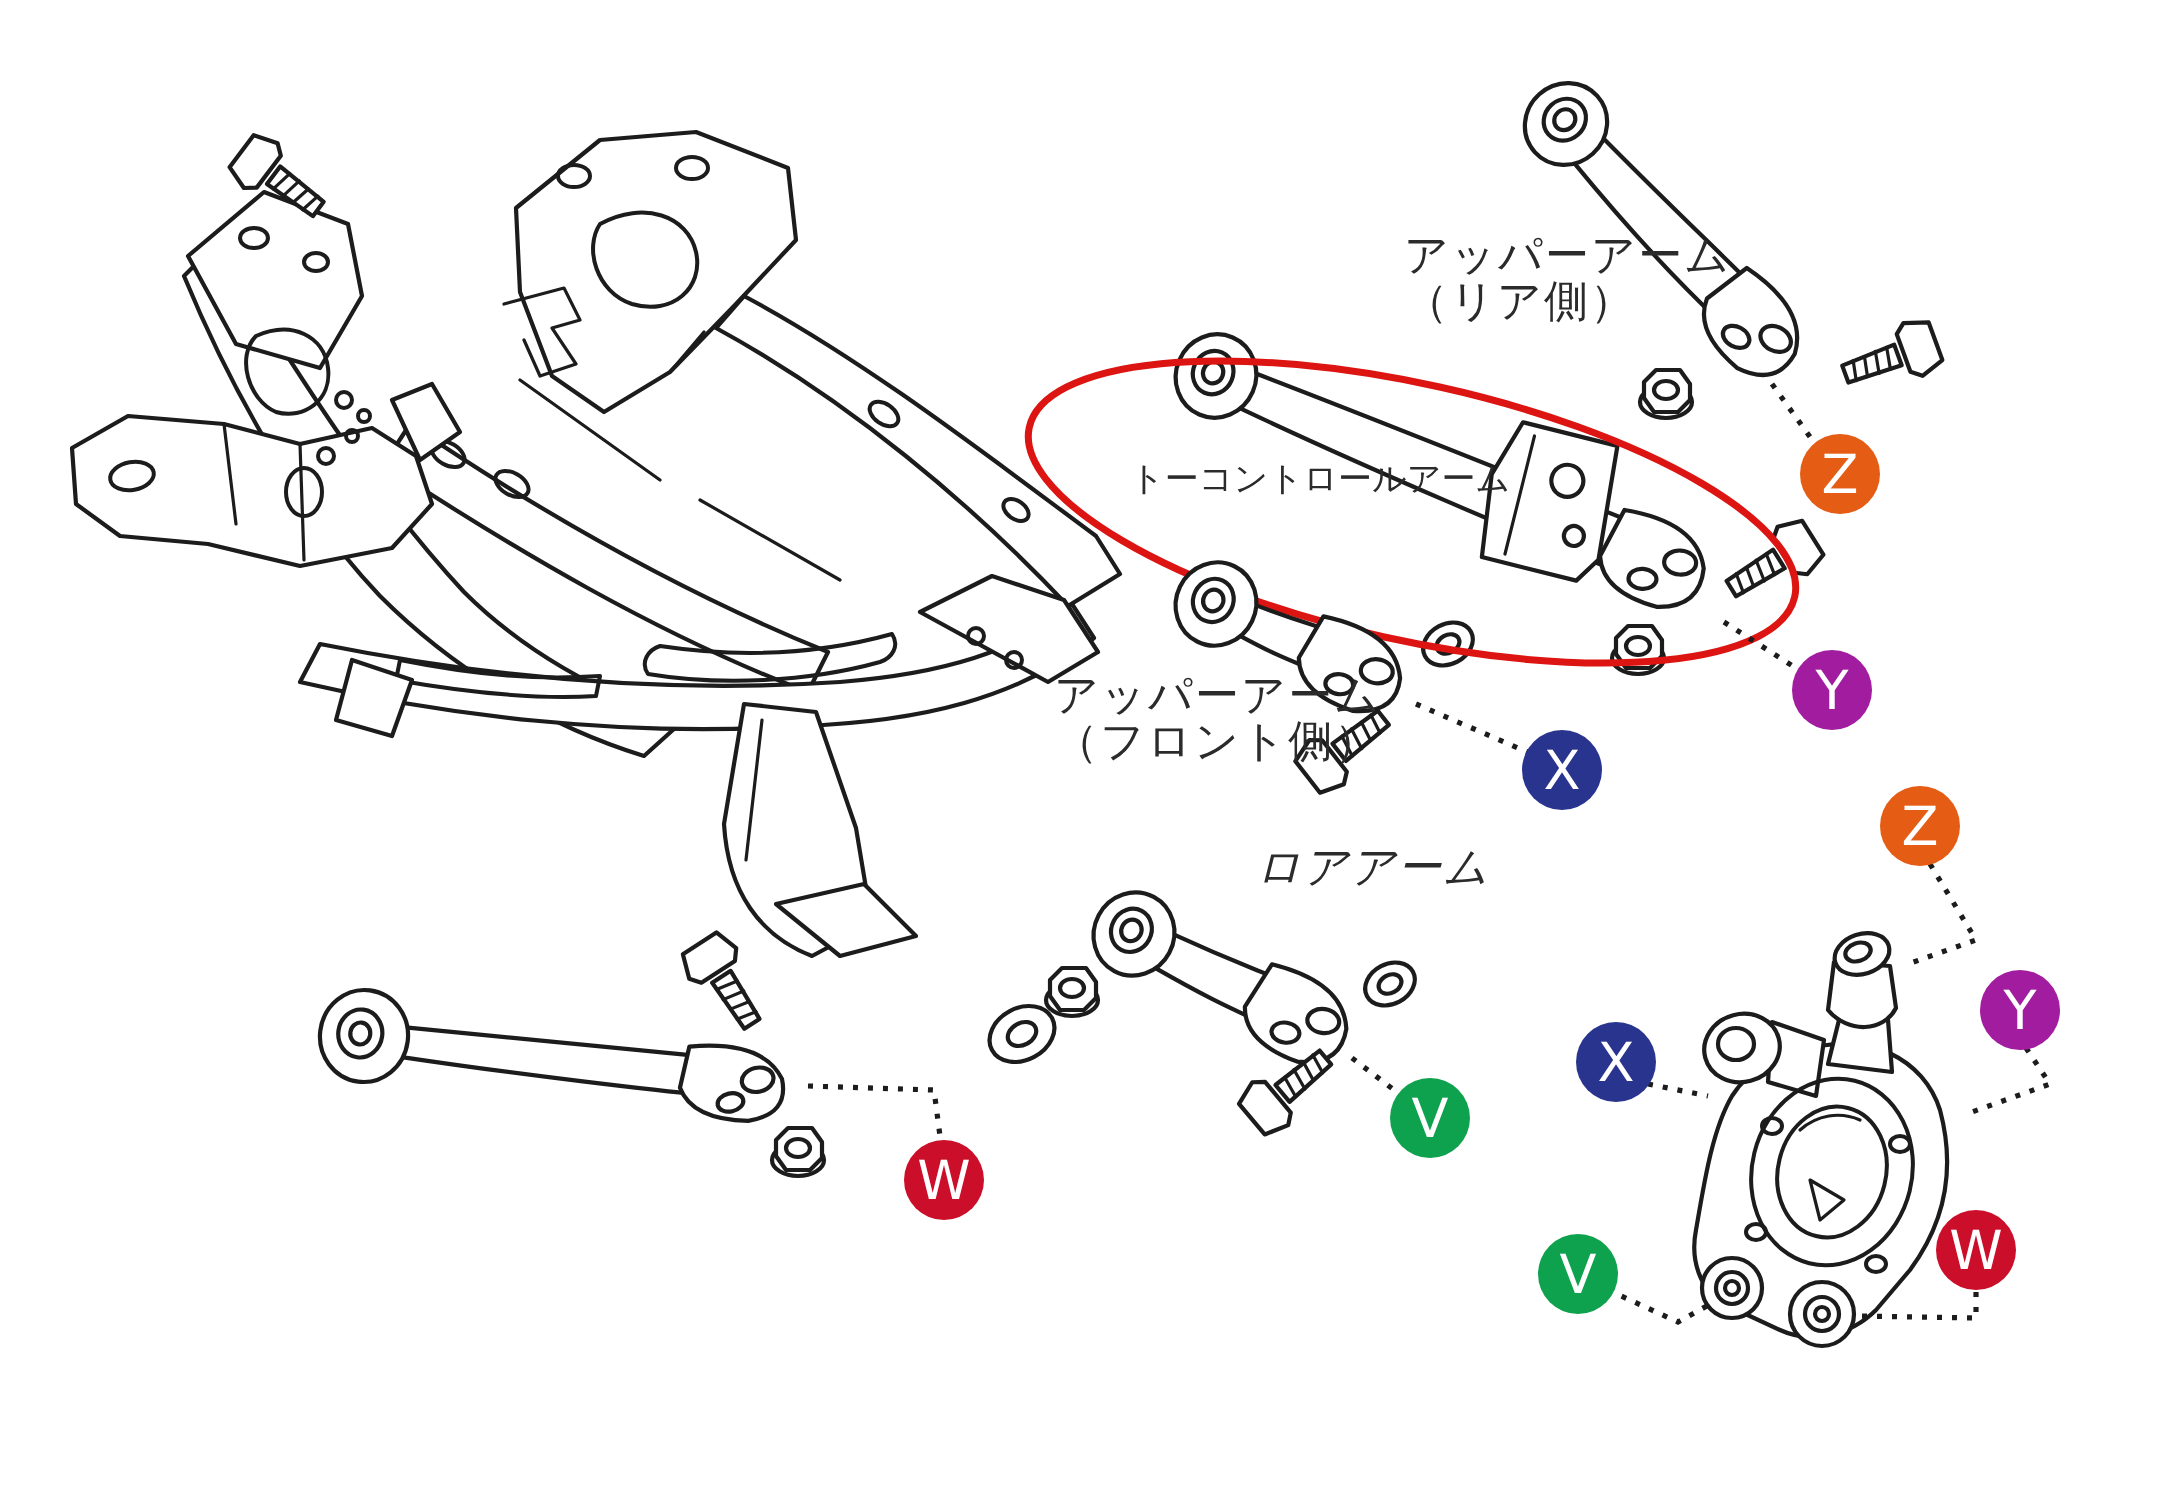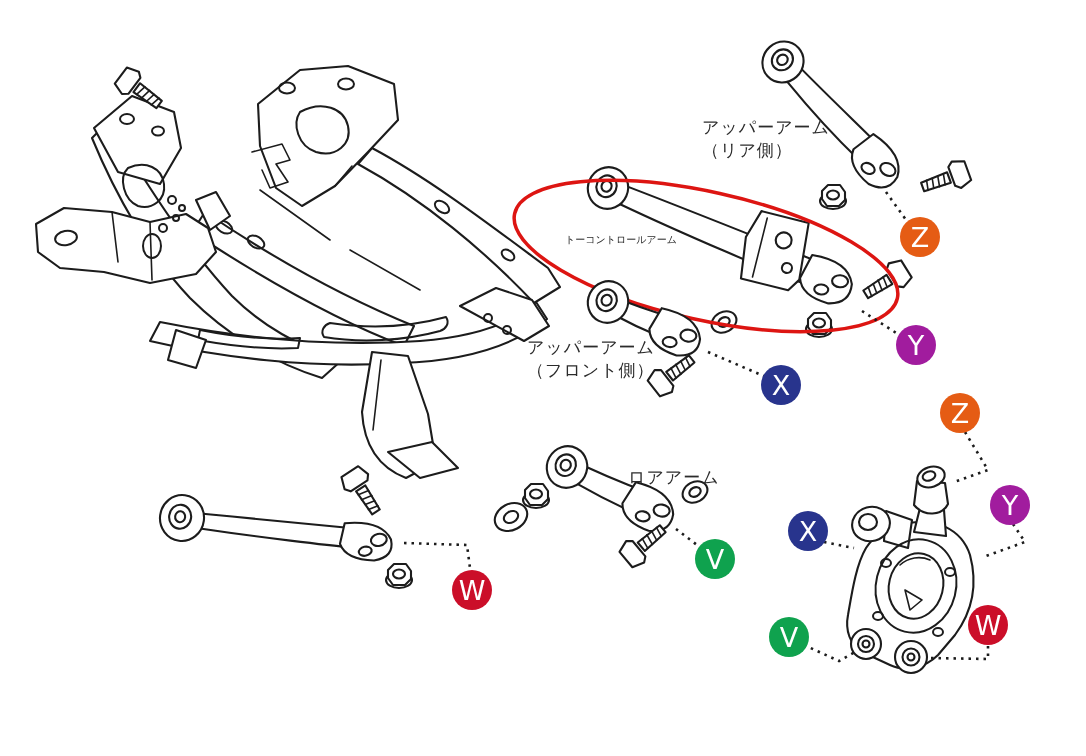--- a/index.html
+++ b/index.html
@@ -5,23 +5,23 @@
   html,body{margin:0;padding:0;background:#ffffff;}
   #canvas{position:relative;width:1086px;height:756px;background:#ffffff;overflow:hidden;
           font-family:"Liberation Sans","DejaVu Sans",sans-serif;}
   #art{position:absolute;left:0;top:0;}
   .ln{fill:none;stroke:#1c1c1c;stroke-width:2;stroke-linejoin:round;stroke-linecap:round;}
   .fw{fill:#ffffff;stroke:#1c1c1c;stroke-width:2.1;stroke-linejoin:round;stroke-linecap:round;}
   .thin{fill:none;stroke:#1c1c1c;stroke-width:1.6;stroke-linejoin:round;stroke-linecap:round;}
   .dot{fill:none;stroke:#1c1c1c;stroke-width:2.6;stroke-dasharray:2.5 5;}
   .bt{fill:#ffffff;font-family:"DejaVu Sans","Liberation Sans",sans-serif;font-size:27px;
       font-weight:500;text-anchor:middle;}
-  .label{position:absolute;color:#2b2b2b;font-size:17px;line-height:23px;white-space:nowrap;
+  .label{position:absolute;color:#2b2b2b;font-size:22px;line-height:23px;white-space:nowrap;
          letter-spacing:1px;}
-  .label.small{font-size:10px;letter-spacing:0;}
+  .label.small{font-size:17px;letter-spacing:0;}
 </style>
 </head>
 <body>
 
 <div id="canvas">
 
 <svg id="art" width="1086" height="756" viewBox="0 0 1086 756">
 
   <g>
 
@@ -274,16 +274,16 @@
   <div>（リア側）</div>
 </div>
 
 <div class="label small" style="left:565px;top:228px;">トーコントロールアーム</div>
 
 <div class="label" style="left:527px;top:336px;">
   <div>アッパーアーム</div>
   <div>（フロント側）</div>
 </div>
 
-<div class="label" style="left:628px;top:466px;">ロアアーム</div>
+<div class="label" style="left:628px;top:422px;font-style:italic;">ロアアーム</div>
 
 
 </div>
 
 </body></html>

